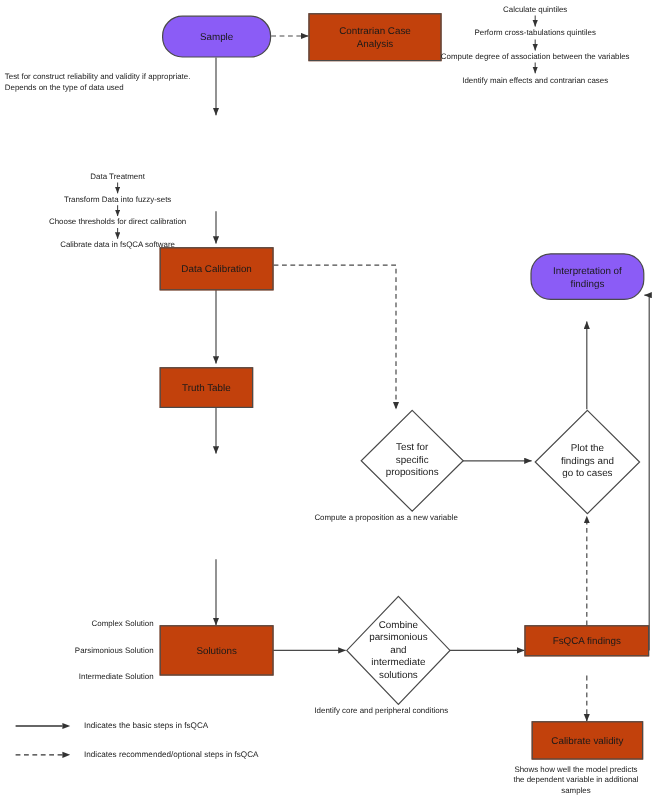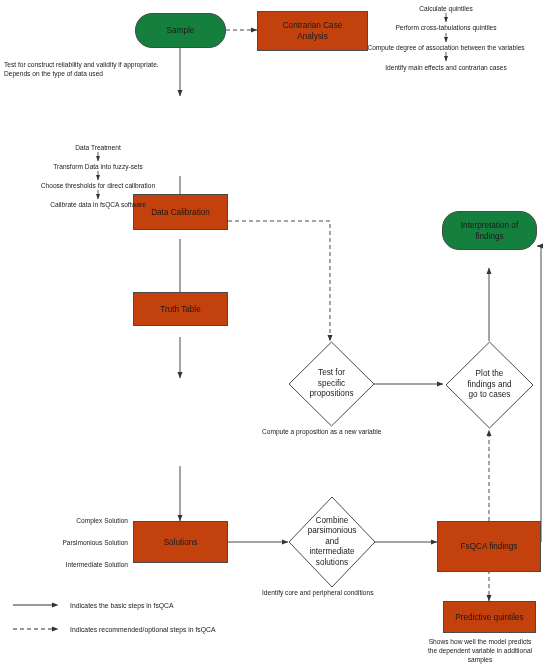--- a/index.html
+++ b/index.html
@@ -30,21 +30,21 @@
     font-size:8.2px;
     line-height:11px;
     color:#1a1a1a;
   }
   .rect{
     border:1px solid #4a4a4a;
     background:#c2410c;
   }
   .pill{
     border:1px solid #4a4a4a;
-    background:#15803d;
+    background:#8b5cf6;
     border-radius:17px;
   }
   .diamond-wrap{
     position:absolute;
   }
   .diamond-wrap .dshape{
     position:absolute;
     left:0;top:0;
     width:100%;height:100%;
   }
@@ -138,34 +138,34 @@
 
   <div class="node pill" style="left:135px;top:13px;width:91px;height:35px;">
     <span>Sample</span>
   </div>
 
   <div class="node rect" style="left:257px;top:11px;width:111px;height:40px;">
     <span class="nl">Contrarian Case<br>Analysis</span>
   </div>
 
 
-  <div class="node rect" style="left:133px;top:194px;width:95px;height:36px;">
+  <div class="node rect" style="left:133px;top:206px;width:95px;height:36px;">
     <span>Data Calibration</span>
   </div>
 
-  <div class="node rect" style="left:133px;top:292px;width:95px;height:34px;">
+  <div class="node rect" style="left:133px;top:306px;width:78px;height:34px;">
     <span>Truth Table</span>
   </div>
 
 
   <div class="node rect" style="left:133px;top:521px;width:95px;height:42px;">
     <span>Solutions</span>
   </div>
 
-  <div class="diamond-wrap" style="left:288px;top:341px;width:87px;height:86px;">
+  <div class="diamond-wrap" style="left:300px;top:341px;width:87px;height:86px;">
     <svg class="dshape" viewBox="0 0 87 86">
       <polygon points="43.5,1 86,43 43.5,85 1,43" fill="#ffffff" stroke="#4a4a4a" stroke-width="1"></polygon>
     </svg>
     <div class="dlabel">Test for<br>specific<br>propositions</div>
   </div>
 
   <div class="diamond-wrap" style="left:445px;top:341px;width:89px;height:88px;">
     <svg class="dshape" viewBox="0 0 89 88">
       <polygon points="44.5,1 88,44 44.5,87 1,44" fill="#ffffff" stroke="#4a4a4a" stroke-width="1"></polygon>
     </svg>
@@ -176,26 +176,26 @@
     <span>Interpretation of<br>findings</span>
   </div>
 
   <div class="diamond-wrap" style="left:288px;top:496px;width:88px;height:92px;">
     <svg class="dshape" viewBox="0 0 88 92">
       <polygon points="44,1 87,46 44,91 1,46" fill="#ffffff" stroke="#4a4a4a" stroke-width="1"></polygon>
     </svg>
     <div class="dlabel">Combine<br>parsimonious<br>and<br>intermediate<br>solutions</div>
   </div>
 
-  <div class="node rect" style="left:437px;top:521px;width:104px;height:51px;">
+  <div class="node rect" style="left:437px;top:521px;width:104px;height:26px;">
     <span>FsQCA findings</span>
   </div>
 
   <div class="node rect" style="left:443px;top:601px;width:93px;height:32px;">
-    <span>Predictive quintiles</span>
+    <span>Calibrate validity</span>
   </div>
 
   <div class="ann wrapt" style="left:4px;top:60px;width:210px;text-align:left;">Test for construct reliability and validity if appropriate.<br>Depends on the type of data used</div>
 
   <div class="ann" style="left:346px;top:4px;width:200px;">Calculate quintiles</div>
   <div class="ann" style="left:346px;top:23px;width:200px;">Perform cross-tabulations quintiles</div>
   <div class="ann" style="left:346px;top:43px;width:200px;">Compute degree of association between the variables</div>
   <div class="ann" style="left:346px;top:63px;width:200px;">Identify main effects and contrarian cases</div>
 
   <div class="ann" style="left:0px;top:143px;width:196px;">Data Treatment</div>

